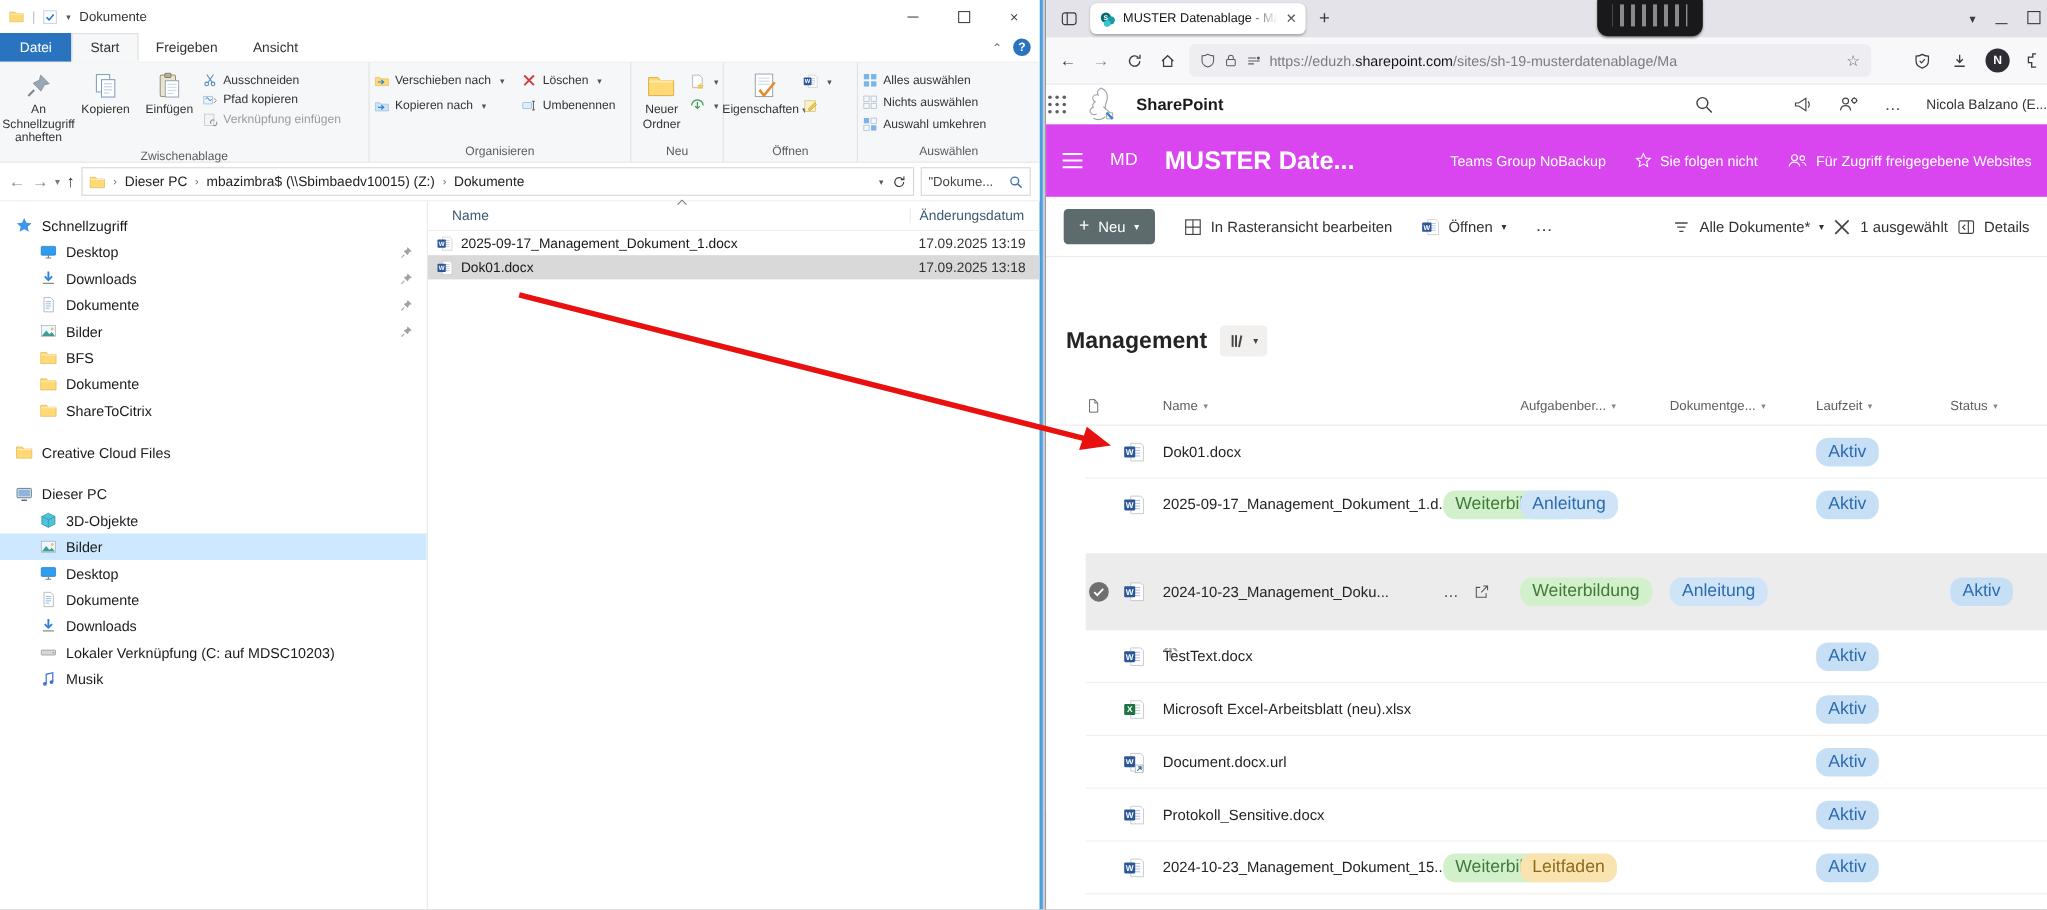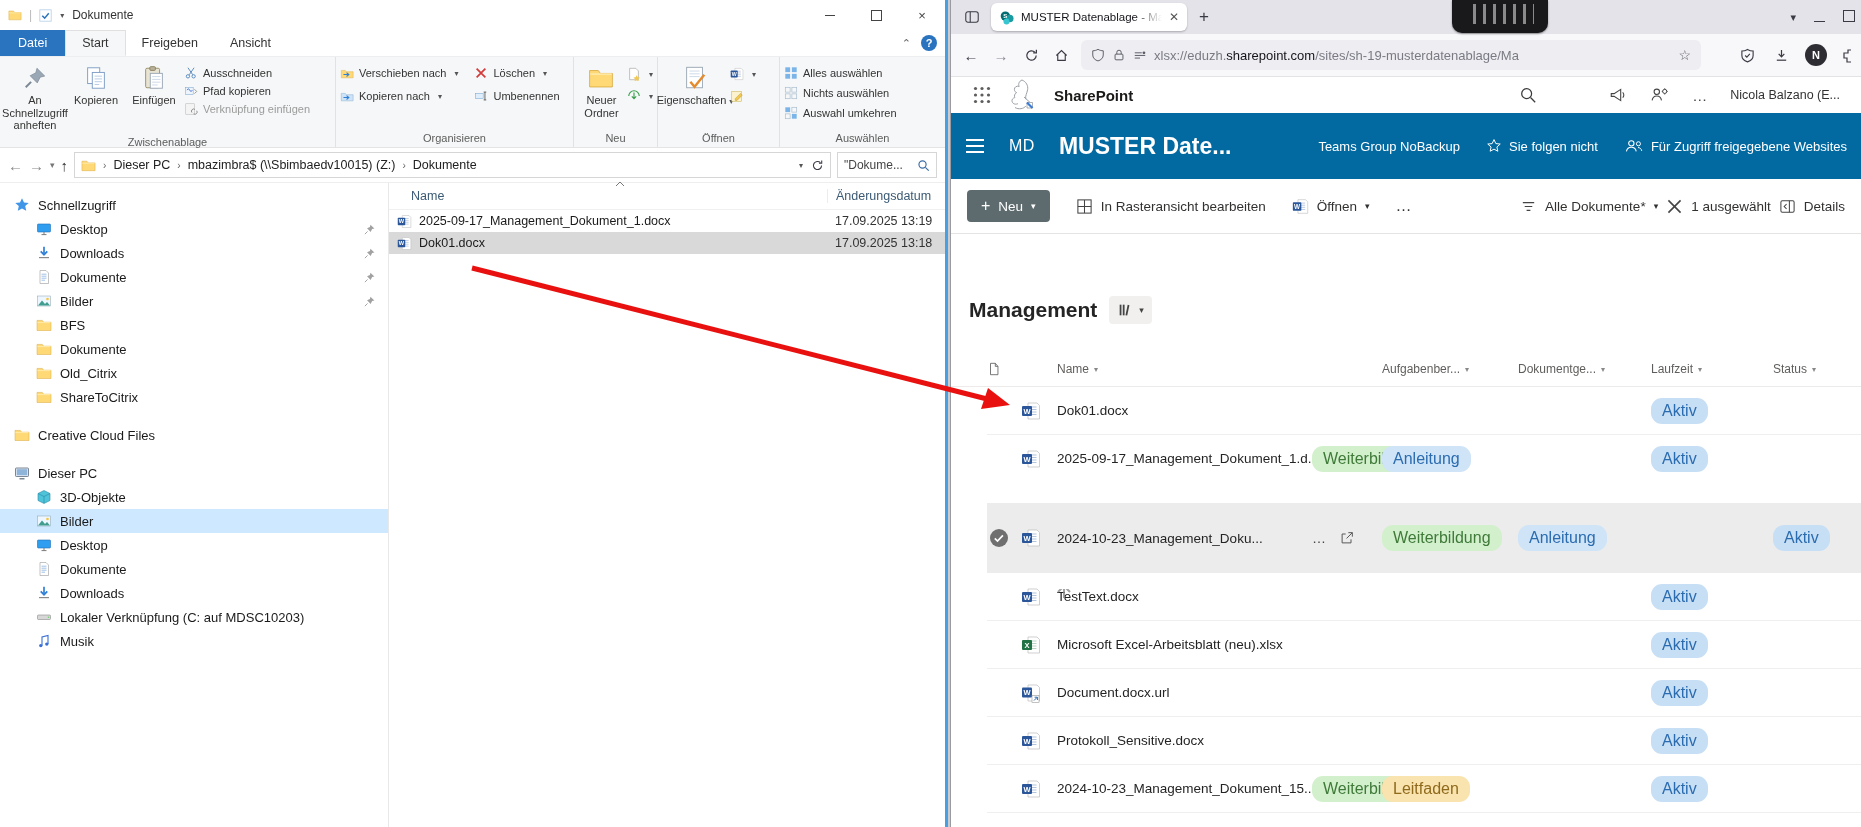--- a/index.html
+++ b/index.html
@@ -83,21 +83,21 @@
   .nav-ic .ic{width:15px;height:15px;}
   .url-field{flex:1;max-width:600px;height:30px;background:#eeeef2;border-radius:6px;display:flex;align-items:center;padding:0 10px;gap:7px;font-size:13px;}
   .url-field .ic{width:14px;height:14px;}
   .url-text{flex:1;white-space:nowrap;overflow:hidden;color:#7a7a84;-webkit-mask-image:linear-gradient(90deg,#000 88%,transparent);mask-image:linear-gradient(90deg,#000 88%,transparent);}
   .url-text .host{color:#15141a;}
   .url-star{color:#5b5b66;font-size:14px;}
   .ff-right{display:flex;align-items:center;gap:14px;margin-left:auto;}
   .avatar-n{width:22px;height:22px;border-radius:50%;background:#2d2d33;color:#fff;font-size:11px;font-weight:bold;display:flex;align-items:center;justify-content:center;}
   .edge-cut{width:10px;height:18px;overflow:hidden;}
 
-  .sp-suite{height:36px;background:#fff;display:flex;align-items:center;padding:0 21px;gap:10px;}
+  .sp-suite{height:36px;background:#fff;display:flex;align-items:center;padding:0 0;gap:10px;}
   .waffle{width:20px;height:20px;}
   .lion{width:36px;height:34px;}
   .sp-appname{font-size:15px;font-weight:bold;color:#1b1a19;margin-left:6px;}
   .suite-right{margin-left:auto;display:flex;align-items:center;gap:22px;color:#444;}
   .suite-right .ic{width:18px;height:18px;}
   .suite-user{font-size:12.5px;color:#333;white-space:nowrap;}
   .sp-band{height:66px;display:flex;align-items:center;padding:0 14px;gap:18px;color:#fff;}
   .band-burger{width:20px;height:16px;}
   .band-logo{font-size:16px;letter-spacing:.5px;padding:8px 6px;}
   .band-title{font-size:23px;font-weight:bold;white-space:nowrap;}
@@ -561,30 +561,20 @@
             <span>Dokumente</span>
 
           </div>
           <div class="side-item indent">
             <span class="ic">
               <svg viewBox="0 0 16 16">
                 <path d="M1 3.4h5.3l1.4 1.8H15v8.3H1z" fill="#ffd976" stroke="#d9a93e" stroke-width=".5"></path>
                 <path d="M1.4 5.6h13.2" stroke="#ffeaa8" stroke-width="1"></path>
               </svg>
             </span>
-            <span>Old_Citrix</span>
-
-          </div>
-          <div class="side-item indent">
-            <span class="ic">
-              <svg viewBox="0 0 16 16">
-                <path d="M1 3.4h5.3l1.4 1.8H15v8.3H1z" fill="#ffd976" stroke="#d9a93e" stroke-width=".5"></path>
-                <path d="M1.4 5.6h13.2" stroke="#ffeaa8" stroke-width="1"></path>
-              </svg>
-            </span>
             <span>ShareToCitrix</span>
 
           </div>
           <div class="side-item gap-before">
             <span class="ic">
               <svg viewBox="0 0 16 16">
                 <path d="M1 3.4h5.3l1.4 1.8H15v8.3H1z" fill="#ffd976" stroke="#d9a93e" stroke-width=".5"></path>
                 <path d="M1.4 5.6h13.2" stroke="#ffeaa8" stroke-width="1"></path>
               </svg>
             </span>
@@ -776,21 +766,21 @@
               <rect x="3.5" y="7" width="9" height="6.5" rx="1" fill="none" stroke="#5b5b66" stroke-width="1.1"></rect>
               <path d="M5.5 7V5a2.5 2.5 0 015 0v2" fill="none" stroke="#5b5b66" stroke-width="1.1"></path>
             </svg>
           </span>
         <span class="ic">
             <svg viewBox="0 0 16 16">
               <path d="M2 5.5h8M2 8.5h12M2 11.5h6" stroke="#5b5b66" stroke-width="1.1"></path>
               <circle cx="12.5" cy="5.5" r="1.6" fill="#5b5b66"></circle>
             </svg>
           </span>
-        <span class="url-text"><span>xlsx://eduzh.</span><span class="host">sharepoint.com</span><span>/sites/sh-19-musterdatenablage/Ma</span></span>
+        <span class="url-text"><span>https://eduzh.</span><span class="host">sharepoint.com</span><span>/sites/sh-19-musterdatenablage/Ma</span></span>
         <span class="url-star">☆</span>
       </div>
       <div class="ff-right">
         <span class="nav-ic">
             <span class="ic">
               <svg viewBox="0 0 16 16">
                 <path d="M8 1.5c2 1.2 4 1.7 6 1.7V8c0 3.5-2.5 5.7-6 6.8C4.5 13.7 2 11.5 2 8V3.2c2 0 4-.5 6-1.7z" fill="none" stroke="#3a3a44" stroke-width="1.2"></path>
                 <path d="M5.5 8l1.8 1.8 3.2-3.6" fill="none" stroke="#3a3a44" stroke-width="1.2"></path>
               </svg>
             </span>
@@ -855,21 +845,21 @@
               <path d="M2.8 16c.5-3.2 2.6-4.8 5.2-4.8s4.7 1.6 5.2 4.8" fill="none" stroke="#444" stroke-width="1.2"></path>
               <circle cx="16.8" cy="6" r="2.3" fill="none" stroke="#444" stroke-width="1.1"></circle>
               <path d="M16.8 2.5v1.2M16.8 8.3v1.2M13.5 6h1.2M18.9 6h1.2" stroke="#444" stroke-width="1"></path>
             </svg>
           </span>
         <span style="font-size:15px;letter-spacing:1px">…</span>
         <span class="suite-user">Nicola Balzano (E...</span>
       </div>
     </div>
 
-    <div class="sp-band" style="background: #0369a1;">
+    <div class="sp-band" style="background: #d946ef;">
       <span class="ic band-burger">
           <svg viewBox="0 0 20 16">
             <path d="M1 2h18M1 8h18M1 14h18" stroke="#fff" stroke-width="1.8"></path>
           </svg>
         </span>
       <span class="band-logo">MD</span>
       <span class="band-title">MUSTER Date...</span>
       <div class="band-right">
         <span class="band-item">
             <span>Teams Group NoBackup</span>

